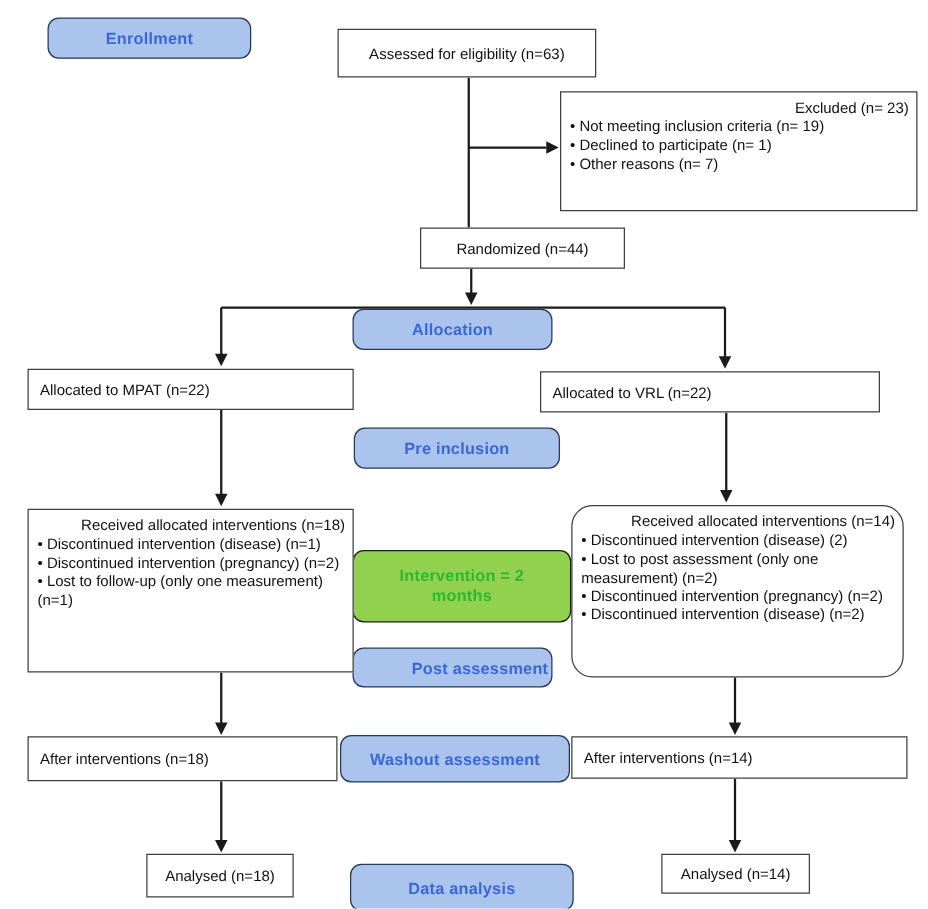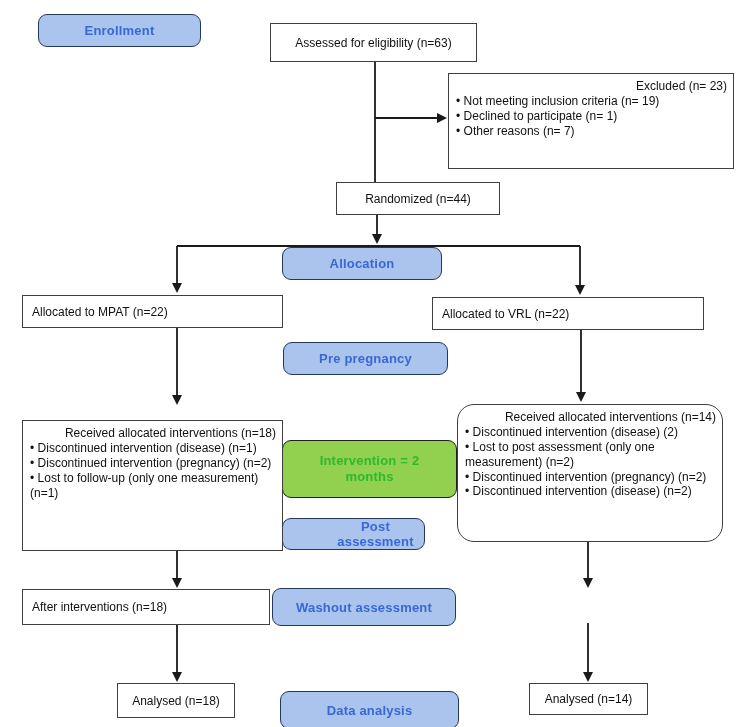--- a/index.html
+++ b/index.html
@@ -76,62 +76,63 @@
 
     <path class="ln" d="M177,625 V673"></path>
     <polygon class="ah" points="172,672 182,672 177,682"></polygon>
 
     <path class="ln" d="M588,623 V673"></path>
     <polygon class="ah" points="583,672 593,672 588,682"></polygon>
   </svg>
 
   <div class="banner" style="left:38px; top:14px; width:163px; height:33px;">Enrollment</div>
   <div class="banner" style="left:282px; top:247px; width:160px; height:33px;">Allocation</div>
-  <div class="banner" style="left:283px; top:342px; width:165px; height:33px;">Pre pregnancy</div>
+  <div class="banner" style="left:283px; top:342px; width:165px; height:33px;">Pre inclusion</div>
   <div class="banner green" style="left:282px; top:425px; width:175px; height:58px;">Intervention = 2 months</div>
-  <div class="banner" style="left:282px; top:518px; width:143px; height:32px;padding-left:44px;">Post assessment</div>
+  <div class="banner" style="left:282px; top:518px; width:160px; height:32px;padding-left:44px;">Post assessment</div>
   <div class="banner" style="left:272px; top:588px; width:184px; height:38px;">Washout assessment</div>
   <div class="banner" style="left:280px; top:691px; width:179px; height:38px;">Data analysis</div>
 
   <div class="box center" style="left:270px; top:23px; width:207px; height:39px;">Assessed for eligibility (n=63)</div>
 
   <div class="box listbox" style="left:448px; top:73px; width:286px; height:96px;">
     <div class="bx-title">Excluded  (n= 23)</div>
     <ul>
       <li>Not meeting inclusion criteria (n= 19)</li>
       <li>Declined to participate (n= 1)</li>
       <li>Other reasons (n= 7)</li>
     </ul>
   </div>
 
   <div class="box center" style="left:293px; top:182px; width:164px; height:33px;margin-left:43px;">Randomized (n=44)</div>
 
   <div class="box left" style="left:22px; top:295px; width:261px; height:33px;">Allocated to MPAT (n=22)</div>
 
   <div class="box left" style="left:432px; top:297px; width:272px; height:33px;">Allocated to VRL (n=22)</div>
 
-  <div class="box listbox" style="left:22px; top:407px; width:261px; height:131px;margin-top:13px;">
+  <div class="box listbox" style="left:22px; top:407px; width:261px; height:131px;">
     <div class="bx-title">Received allocated interventions (n=18)</div>
     <ul>
       <li>Discontinued intervention (disease) (n=1)</li>
       <li>Discontinued intervention (pregnancy) (n=2)</li>
       <li>Lost to follow-up (only one measurement) (n=1)</li>
     </ul>
   </div>
 
   <div class="box listbox" style="left:457px; top:404px; width:266px; height:138px;border-radius:17px;">
     <div class="bx-title">Received allocated interventions (n=14)</div>
     <ul>
       <li>Discontinued intervention (disease) (2)</li>
       <li>Lost to post assessment (only one measurement) (n=2)</li>
       <li>Discontinued intervention (pregnancy) (n=2)</li>
       <li>Discontinued intervention (disease) (n=2)</li>
     </ul>
   </div>
 
   <div class="box left" style="left:22px; top:589px; width:248px; height:36px;">After interventions (n=18)</div>
 
+  <div class="box left" style="left:457px; top:589px; width:269px; height:34px;">After interventions (n=14)</div>
 
   <div class="box center" style="left:117px; top:683px; width:118px; height:35px;">Analysed (n=18)</div>
 
   <div class="box center" style="left:529px; top:683px; width:119px; height:32px;">Analysed (n=14)</div>
 
 </div>
 
 </body></html>

